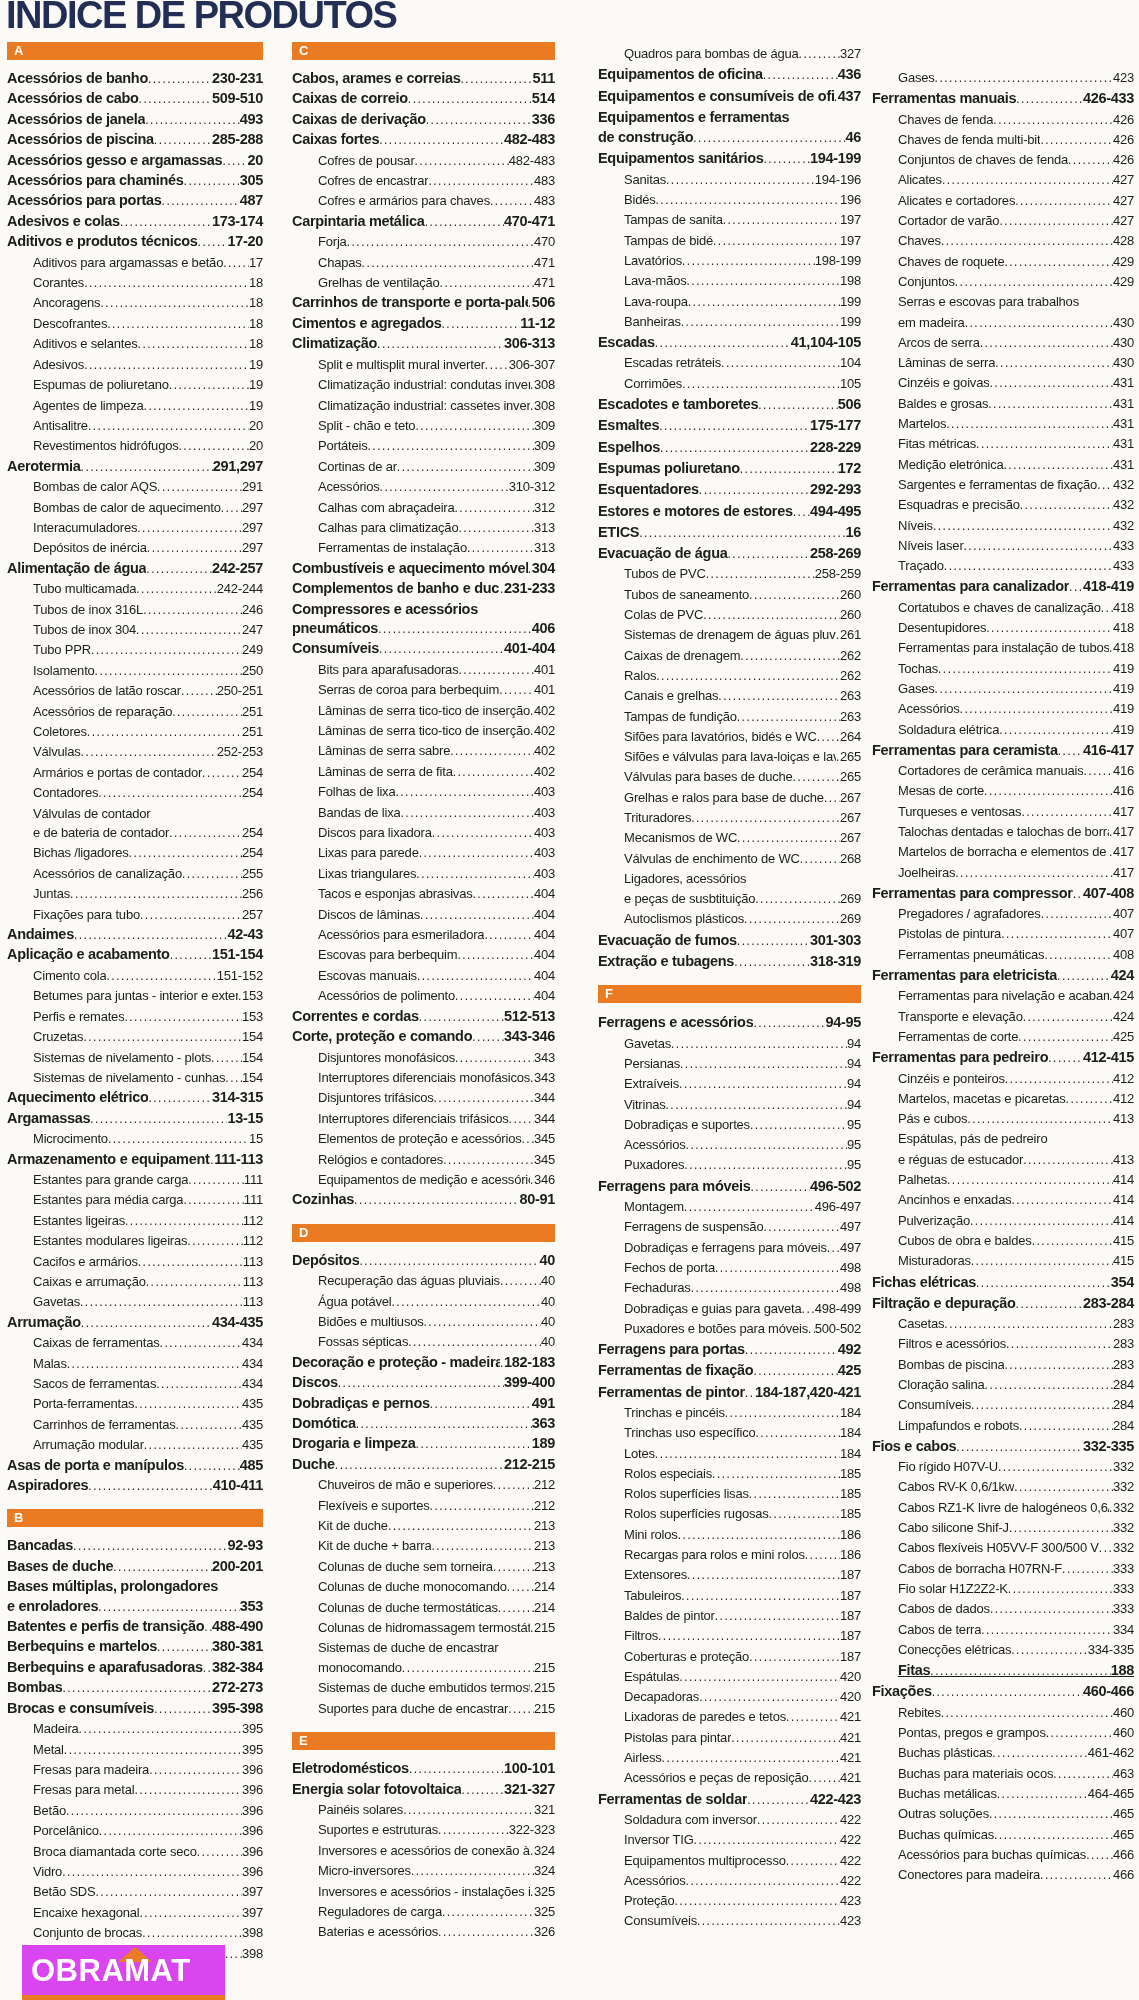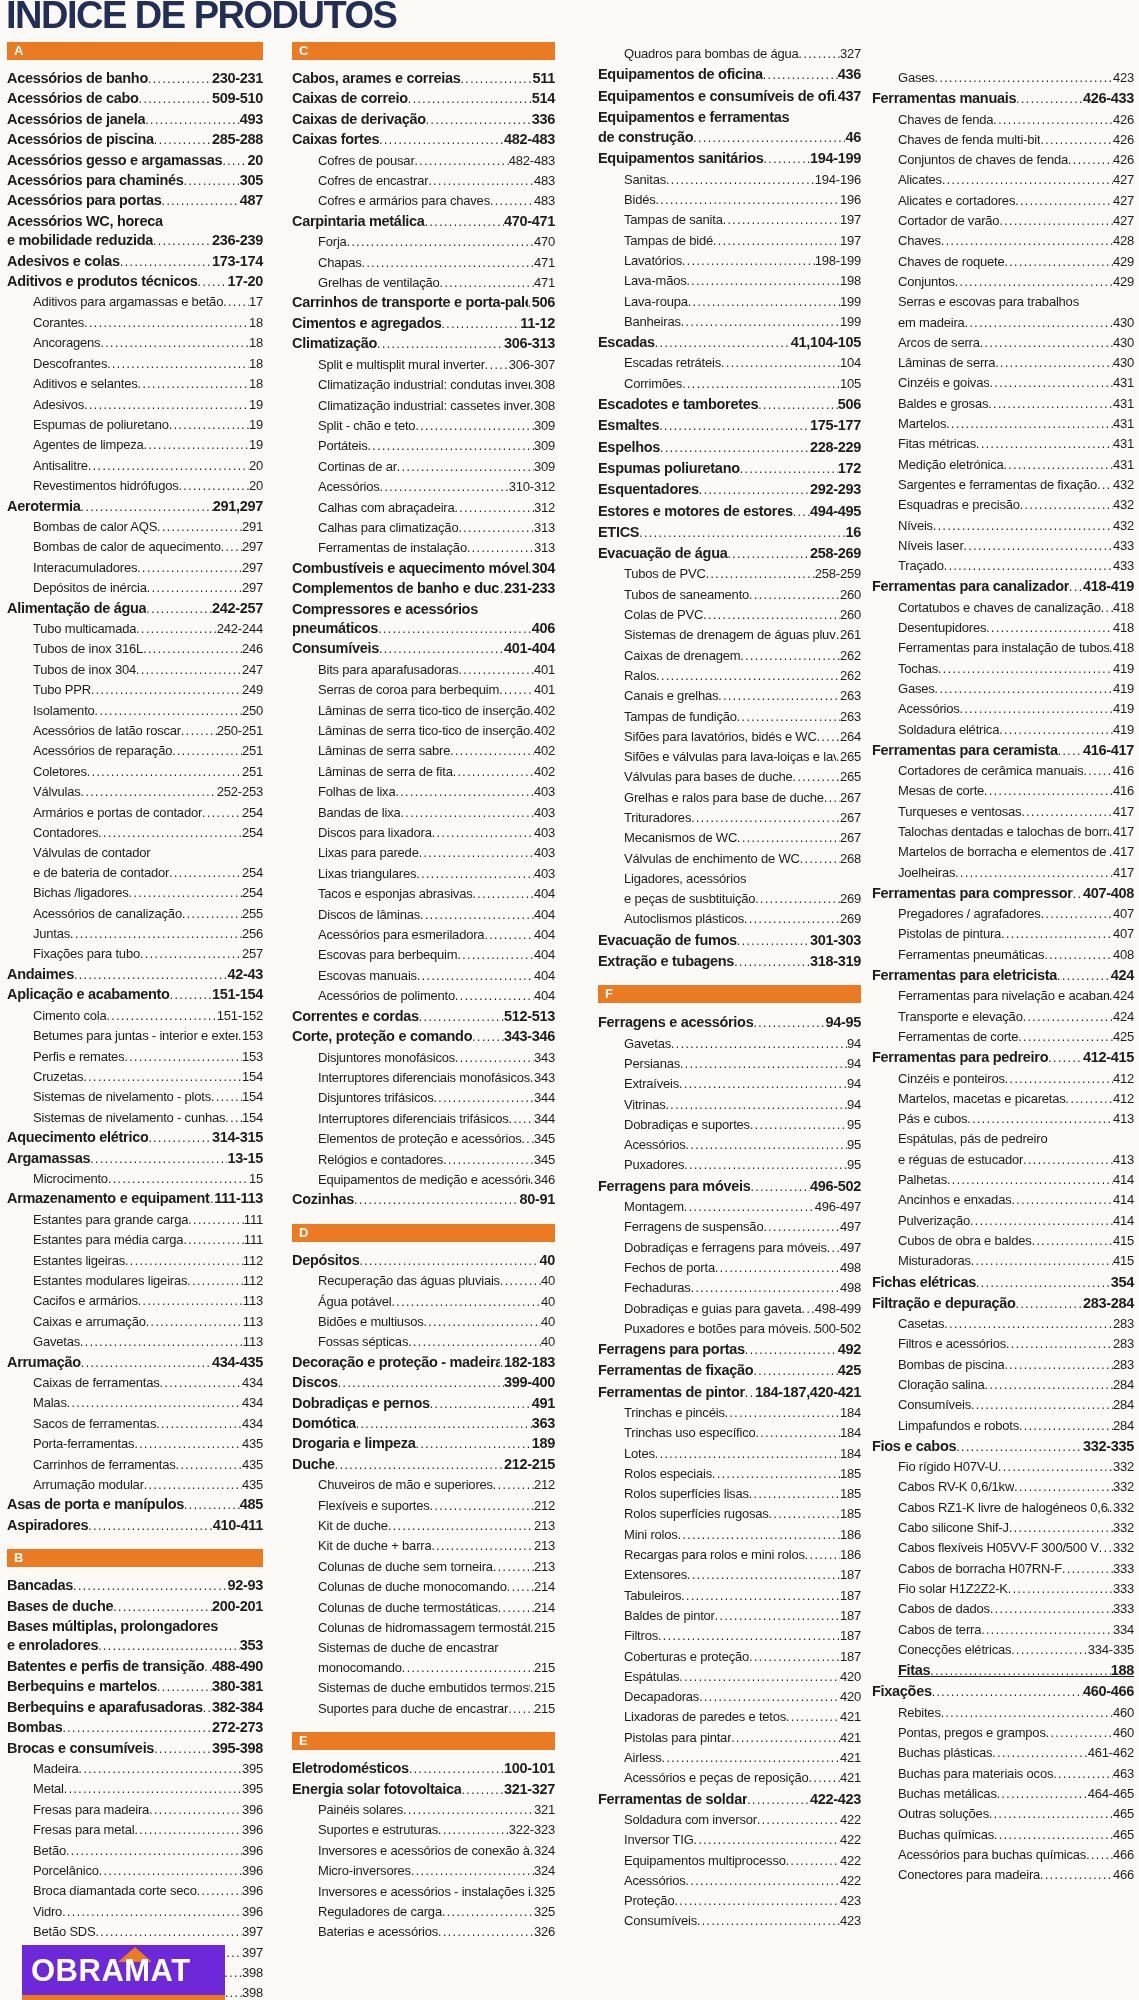--- a/index.html
+++ b/index.html
@@ -34,21 +34,21 @@
   .mi{padding-left:26px;text-decoration:underline;}
   .lbl,.line1{white-space:nowrap;flex:0 1 auto;overflow:hidden;}
   .dots{flex:1 1 4px;min-width:4px;overflow:hidden;white-space:nowrap;}
   .dots::after{
     content:"..........................................................................................................";
     letter-spacing:1.5px;font-size:12px;font-weight:normal;
   }
   .pg{white-space:nowrap;}
   .logo{
     position:absolute;left:22px;top:1945px;width:203px;height:55px;
-    background:#6d28d9;
+    background:#d946ef;
   }
   .logo-bar{position:absolute;left:0;right:0;bottom:0;height:5px;background:#EB7B23;}
   .logo-tri{
     position:absolute;left:96px;top:2px;width:0;height:0;
     border-left:17px solid transparent;border-right:17px solid transparent;
     border-bottom:15px solid #EB7B23;
   }
   .logo-text{
     position:absolute;left:9px;top:8px;
     font-size:31px;font-weight:800;color:#FFFFFF;letter-spacing:0.5px;
@@ -89,28 +89,20 @@
     <div class="entry m">
       <span class="lbl">Acessórios para chaminés</span>
       <span class="dots"></span>
       <span class="pg">305</span>
     </div>
     <div class="entry m">
       <span class="lbl">Acessórios para portas</span>
       <span class="dots"></span>
       <span class="pg">487</span>
     </div>
-    <div class="entry m block">
-      <div class="line1">Acessórios WC, horeca</div>
-      <div class="flexline">
-        <span class="lbl">e mobilidade reduzida</span>
-        <span class="dots"></span>
-        <span class="pg">236-239</span>
-      </div>
-    </div>
     <div class="entry m">
       <span class="lbl">Adesivos e colas</span>
       <span class="dots"></span>
       <span class="pg">173-174</span>
     </div>
     <div class="entry m">
       <span class="lbl">Aditivos e produtos técnicos</span>
       <span class="dots"></span>
       <span class="pg">17-20</span>
     </div>

